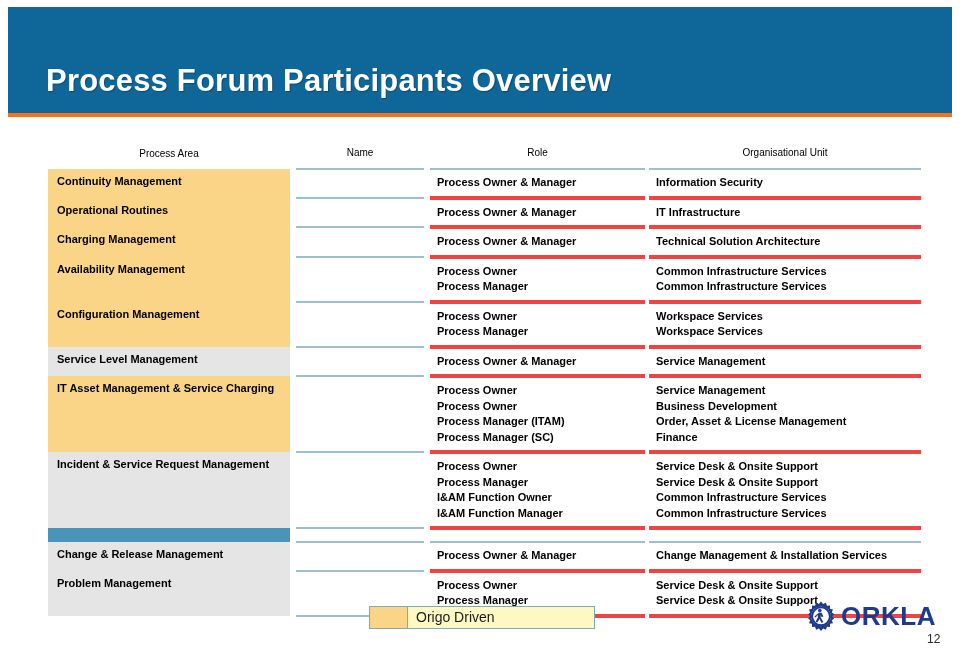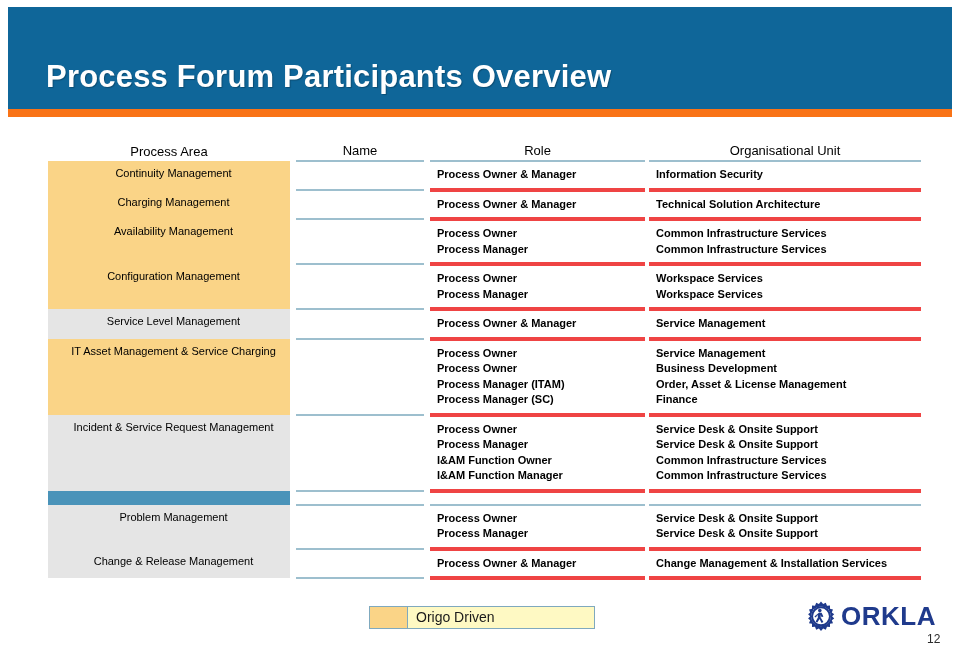--- a/index.html
+++ b/index.html
@@ -17,21 +17,21 @@
   }
 
   
   #title-banner {
     position: absolute;
     left: 8px;
     top: 7px;
     width: 944px;
     height: 110px;
     background: #0F6699;
-    border-bottom: 8px solid #f97316;
+    border-bottom: 4px solid #f97316;
     box-sizing: border-box;
   }
   #title-text {
     position: absolute;
     left: 38px;
     bottom: 14px;
     font-size: 31px;
     font-weight: bold;
     color: #ffffff;
     letter-spacing: 0.2px;
@@ -55,47 +55,46 @@
   }
   table.ptable col.c-area  { width: 242px; }
   table.ptable col.c-gapa  { width:   6px; }
   table.ptable col.c-name  { width: 128px; }
   table.ptable col.c-gapb  { width:   6px; }
   table.ptable col.c-role  { width: 215px; }
   table.ptable col.c-gapc  { width:   4px; }
   table.ptable col.c-org   { width: 272px; }
 
   th.hdr {
-    font-size: 13px;
+    font-size: 10px;
     font-weight: normal;
     color: #000;
     text-align: center;
-    padding: 0 0 2px 0;
+    padding: 0 0 10px 0;
     vertical-align: bottom;
     height: 18px;
   }
   th.gap, td.gap { padding: 0; border: none; background: transparent; }
 
   td.cell {
     vertical-align: top;
     padding: 5px 0 5px 7px;
     border-top: 2px solid #9DBFCE;
     border-bottom: 4px solid #ef4444;
     background: #ffffff;
     line-height: 15.5px;
     font-weight: bold;
     font-size: 11px;
   }
   td.area {
-    font-weight: normal;
+    font-weight: bold;
     border-top: none;
     border-bottom: none;
     padding-left: 9px;
     font-size: 11px;
-    text-align: center;
   }
   td.area.origo   { background: #FAD487; }
   td.area.service { background: #e5e5e5; }
   td.name { border-top: 2px solid #9DBFCE; border-bottom: 2px solid #9DBFCE; }
   td.role { padding-left: 7px; }
   td.org  { padding-left: 7px; }
 
   tr.spacer td {
     height: 11px;
     padding: 0;
@@ -200,20 +199,33 @@
           <td class="gap"></td>
           <td class="cell role">
             <span class="ln">Process Owner &amp; Manager</span>
           </td>
           <td class="gap"></td>
           <td class="cell org">
             <span class="ln">Information Security</span>
           </td>
         </tr>
         <tr>
+          <td class="cell area origo">Operational Routines</td>
+          <td class="gap"></td>
+          <td class="cell name">&nbsp;</td>
+          <td class="gap"></td>
+          <td class="cell role">
+            <span class="ln">Process Owner &amp; Manager</span>
+          </td>
+          <td class="gap"></td>
+          <td class="cell org">
+            <span class="ln">IT Infrastructure</span>
+          </td>
+        </tr>
+        <tr>
           <td class="cell area origo">Charging Management</td>
           <td class="gap"></td>
           <td class="cell name">&nbsp;</td>
           <td class="gap"></td>
           <td class="cell role">
             <span class="ln">Process Owner &amp; Manager</span>
           </td>
           <td class="gap"></td>
           <td class="cell org">
             <span class="ln">Technical Solution Architecture</span>
@@ -303,45 +315,45 @@
         <tr class="spacer">
           <td class="area service"></td>
           <td class="blank"></td>
           <td class="blank"></td>
           <td class="blank"></td>
           <td class="blank"></td>
           <td class="blank"></td>
           <td class="blank"></td>
         </tr>
         <tr>
+          <td class="cell area service">Change &amp; Release Management</td>
+          <td class="gap"></td>
+          <td class="cell name">&nbsp;</td>
+          <td class="gap"></td>
+          <td class="cell role">
+            <span class="ln">Process Owner &amp; Manager</span>
+          </td>
+          <td class="gap"></td>
+          <td class="cell org">
+            <span class="ln">Change Management &amp; Installation Services</span>
+          </td>
+        </tr>
+        <tr>
           <td class="cell area service">Problem Management</td>
           <td class="gap"></td>
           <td class="cell name">&nbsp;</td>
           <td class="gap"></td>
           <td class="cell role">
             <span class="ln">Process Owner</span>
             <span class="ln">Process Manager</span>
           </td>
           <td class="gap"></td>
           <td class="cell org">
             <span class="ln">Service Desk &amp; Onsite Support</span>
             <span class="ln">Service Desk &amp; Onsite Support</span>
-          </td>
-        </tr>
-        <tr>
-          <td class="cell area service">Change &amp; Release Management</td>
-          <td class="gap"></td>
-          <td class="cell name">&nbsp;</td>
-          <td class="gap"></td>
-          <td class="cell role">
-            <span class="ln">Process Owner &amp; Manager</span>
-          </td>
-          <td class="gap"></td>
-          <td class="cell org">
-            <span class="ln">Change Management &amp; Installation Services</span>
           </td>
         </tr>
       </tbody>
   </table>
 </div>
 
 <div id="legend">
   <div class="legend-row">
     <div class="legend-swatch origo"></div>
     <div class="legend-label">Origo Driven</div>

